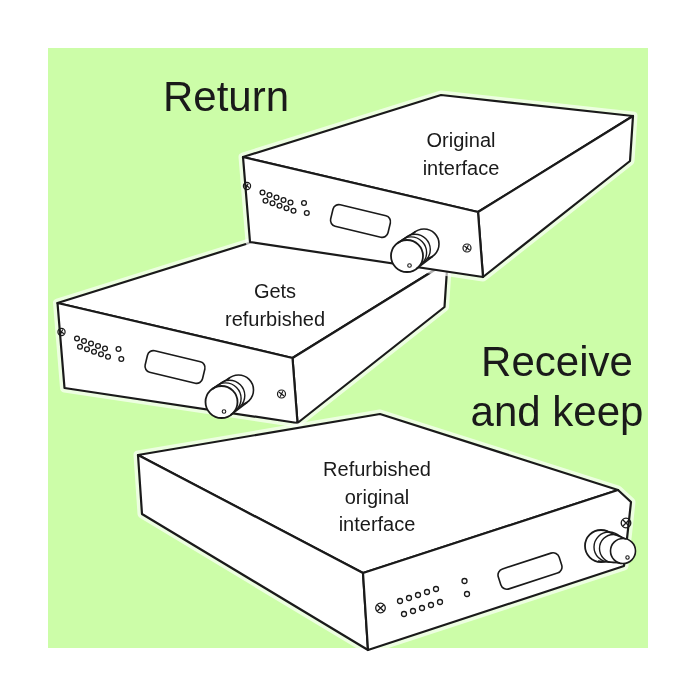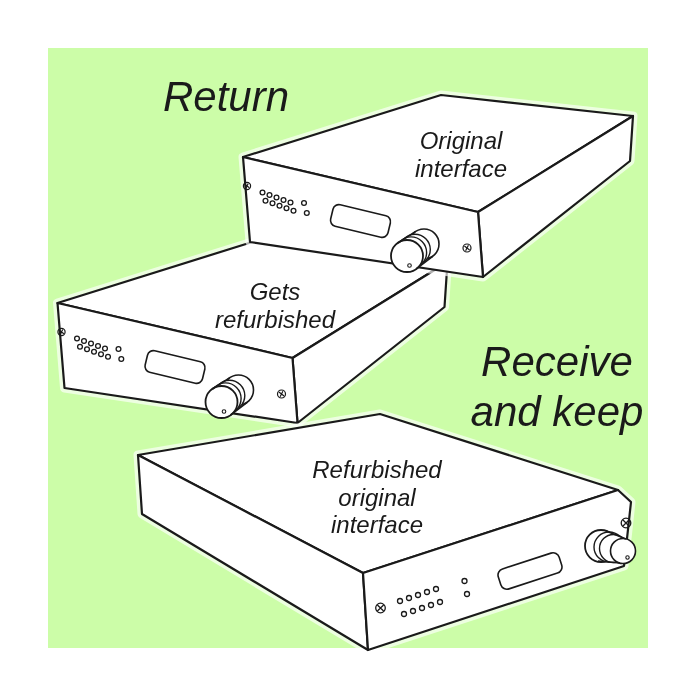--- a/index.html
+++ b/index.html
@@ -1,23 +1,23 @@
 <!DOCTYPE html>
 <html><head>
 <meta charset="utf-8">
 <style>
   html,body{margin:0;padding:0;background:#ffffff;width:700px;height:700px;overflow:hidden;}
   .stage{position:relative;width:700px;height:559px;background:#ffffff;
-         font-family:"Liberation Sans", sans-serif;font-style:italic;}
+         font-family:"Liberation Sans", sans-serif;}
   .stage svg{position:absolute;left:0;top:0;}
   .label{position:absolute;color:#1a1a1a;text-align:center;transform:translateX(-50%);
          white-space:nowrap;}
   .label-big{font-size:42px;line-height:46px;}
   .label-big.two-line{line-height:50px;}
-  .label-device{font-size:24px;line-height:27.5px;}
+  .label-device{font-size:20px;line-height:27.5px;}
   .lbl-line{display:block;}
 </style>
 </head>
 <body>
 
 <div class="stage">
 
 <svg width="700" height="700" viewBox="0 0 700 700">
   <defs>
 

